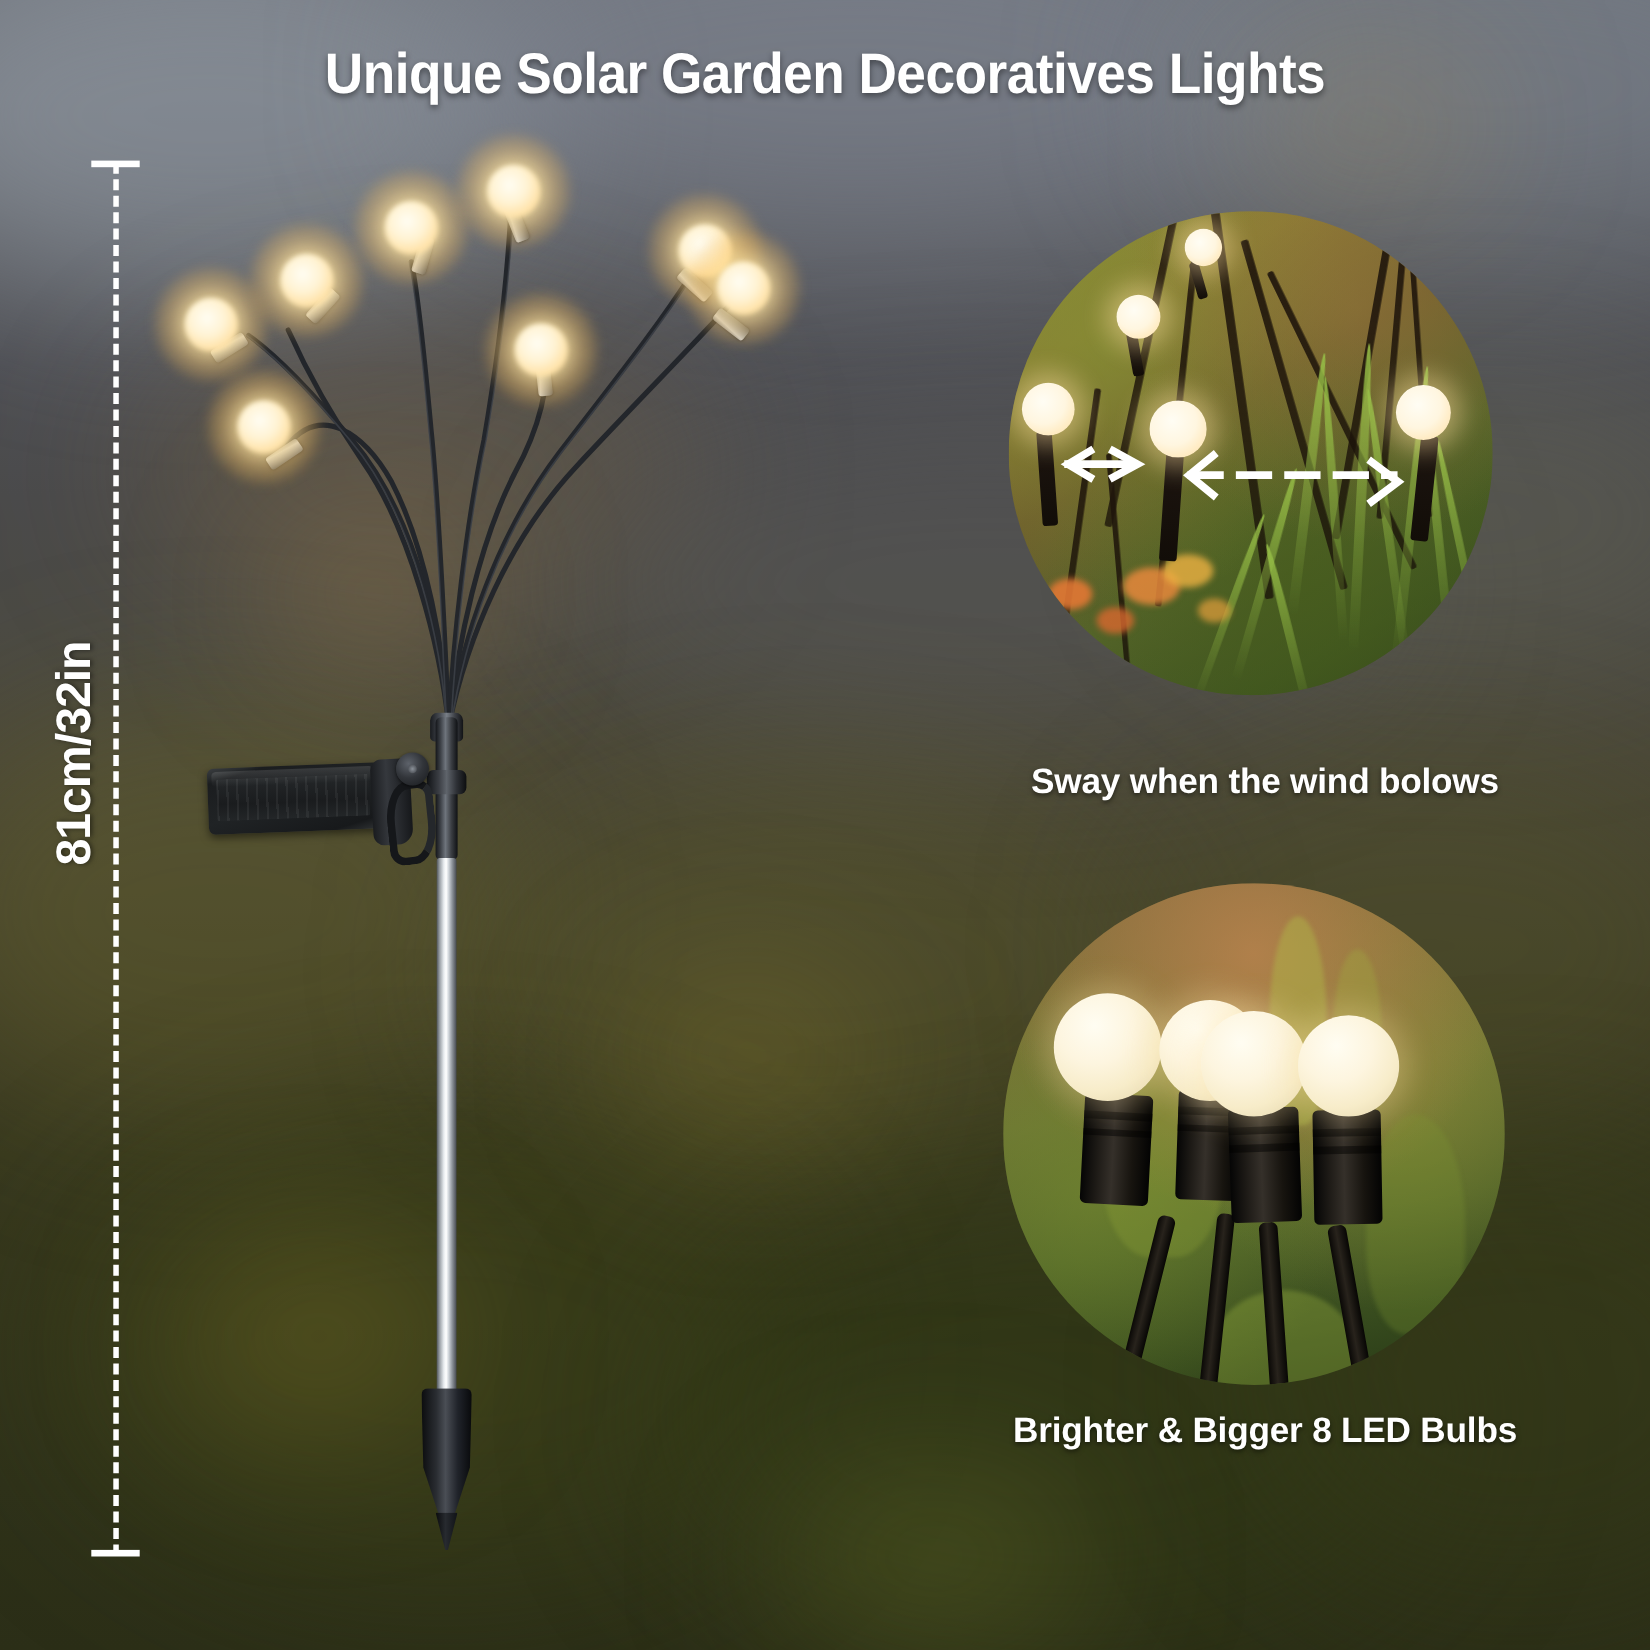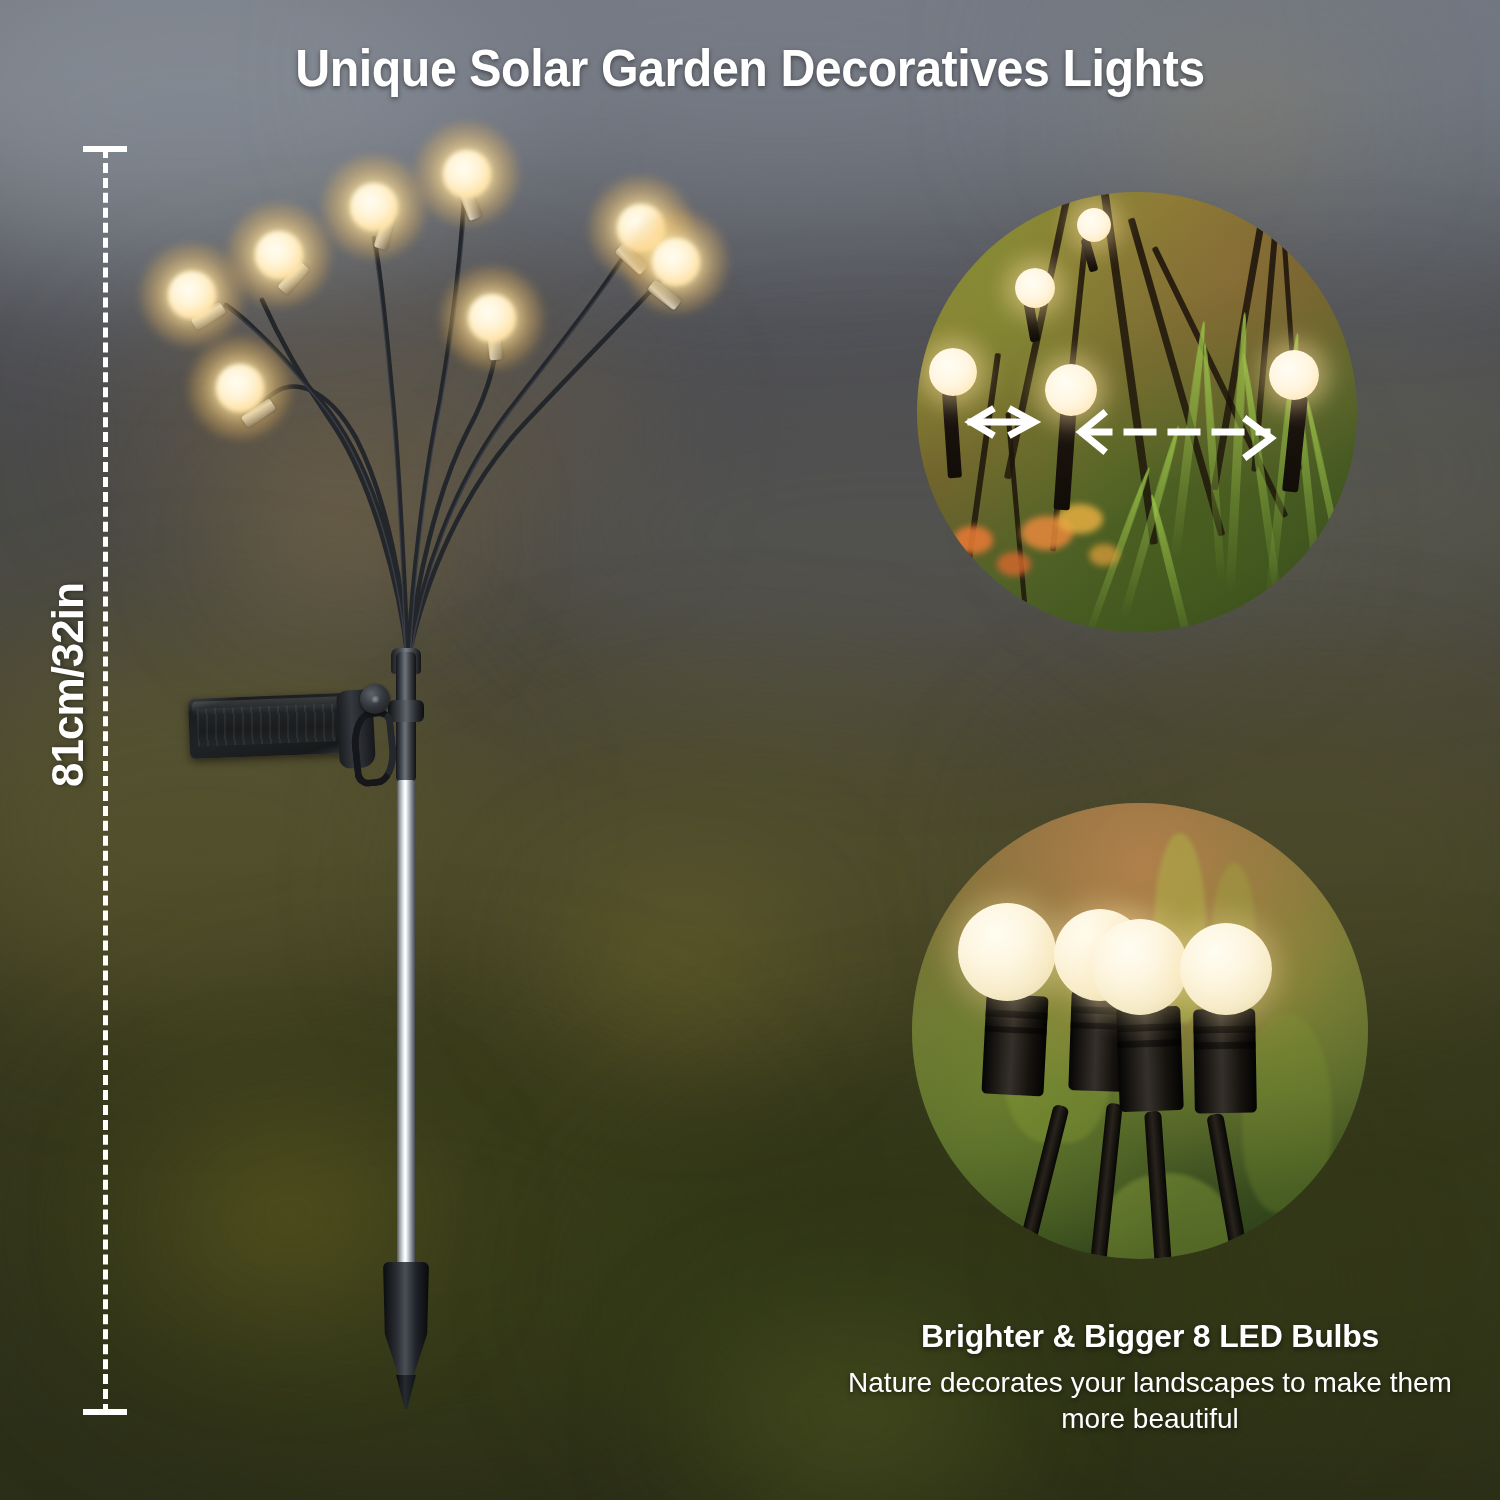--- a/index.html
+++ b/index.html
@@ -358,21 +358,21 @@
     line-height: 1.15;
   }
   .cap-sub {
     font-size: 28px;
     font-weight: 400;
     margin-top: 10px;
     line-height: 1.28;
     text-shadow: 0 2px 5px rgba(0,0,0,.55);
   }
   .cb1 { top: 692px; }
-  .cb2 { top: 1282px; margin-top: 36px; }
+  .cb2 { top: 1282px; }
 </style>
 </head>
 <body>
 
 <div id="stage">
 
   <div class="bg-base"></div>
   <div class="bg-blob b1"></div>
   <div class="bg-blob b2"></div>
   <div class="bg-blob b3"></div>
@@ -537,20 +537,21 @@
         <polyline points="95,218 117,230 95,242"></polyline>
 
         <polyline points="186,222 164,240 186,258"></polyline>
         <line x1="166" y1="240" x2="350" y2="240" stroke-dasharray="26 18"></line>
         <polyline points="330,228 354,246 330,264"></polyline>
       </g>
     </svg>
   </div>
 
   <div class="caption-block cb1">
+    <div class="cap-head">Sway when the wind bolows</div>
   </div>
 
   <div class="circle-photo c2">
     <div class="c2-bg"></div>
 
     <div class="fern" style="left:242px; top:30px;  width:52px;  height:190px; background:rgba(176,186,70,.45);"></div>
     <div class="fern" style="left:300px; top:60px;  width:44px;  height:150px; background:rgba(160,172,64,.35);"></div>
     <div class="fern" style="left:90px;  top:150px; width:110px; height:190px; background:rgba(146,166,56,.30);"></div>
     <div class="fern" style="left:330px; top:210px; width:90px;  height:200px; background:rgba(126,150,50,.28);"></div>
     <div class="fern" style="left:190px; top:370px; width:130px; height:110px; background:rgba(156,178,62,.35);"></div>
@@ -572,16 +573,15 @@
     </div>
     <div>
       <div class="wire2" style="left:308px; top:310px; width:17px; height:160px; transform:rotate(-10deg); border-radius:6px;"></div>
       <div class="socket" style="left:282px; top:206px; width:62px; height:104px; transform:rotate(-1deg);"></div>
       <div class="bigbulb" style="left:268px; top:120px; width:92px; height:92px;"></div>
     </div>
   </div>
 
   <div class="caption-block cb2">
     <div class="cap-head">Brighter &amp; Bigger 8 LED Bulbs</div>
-    <div class="cap-sub">Nature decorates your landscapes to make them more beautiful</div>
   </div>
 
 </div>
 
 </body></html>

